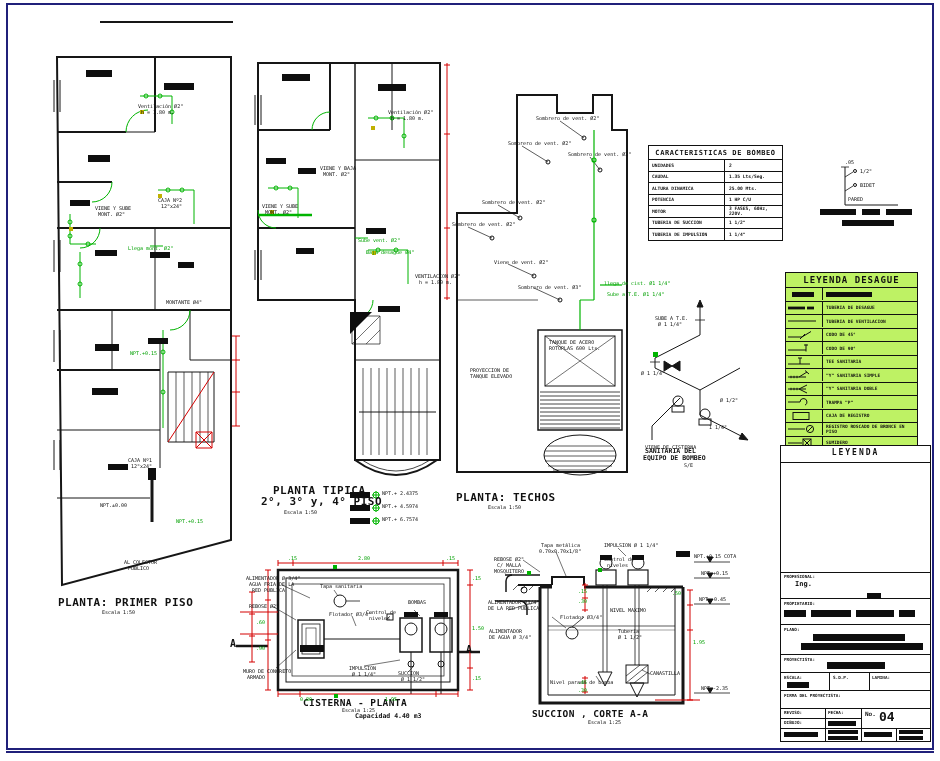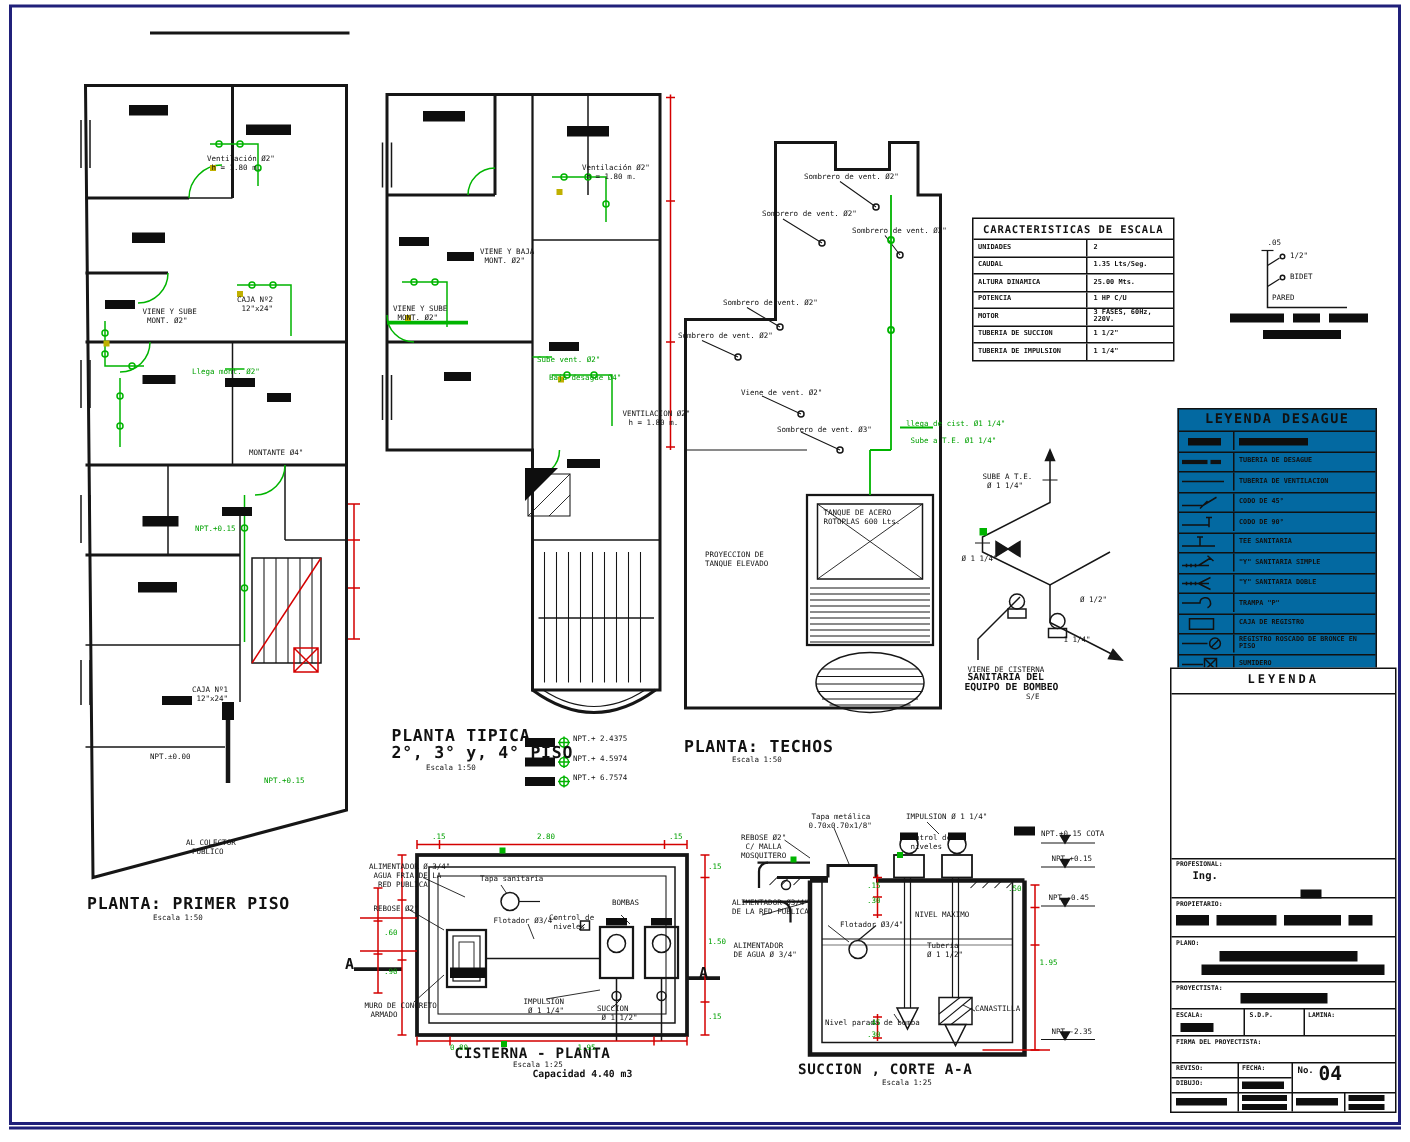--- a/index.html
+++ b/index.html
@@ -18,21 +18,21 @@
   .bar{position:absolute;background:#0e0e0e;z-index:3;}
   .seclbl{position:absolute;font-weight:bold;font-size:10px;z-index:3;}
   
   #btable{position:absolute;left:648px;top:145px;width:133px;border:1.6px solid #111;background:#fff;z-index:4;}
   .btitle{font-size:7px;font-weight:bold;text-align:center;padding:3px 0 2px;border-bottom:1.4px solid #111;letter-spacing:.6px;}
   .brow{display:flex;border-bottom:1px solid #111;height:10.5px;align-items:center;}
   .brow:last-child{border-bottom:none;}
   .bl{width:72px;padding-left:3px;font-size:4.6px;font-weight:bold;border-right:1px solid #111;height:100%;display:flex;align-items:center;}
   .bv{flex:1;padding-left:4px;font-size:4.6px;font-weight:bold;}
   
-  #ldbox{position:absolute;left:785px;top:272px;width:131px;border:1.6px solid #111;background:#0369a1;z-index:4;}
+  #ldbox{position:absolute;left:785px;top:272px;width:131px;border:1.6px solid #111;background:#bef264;z-index:4;}
   .ldtitle{font-size:9px;font-weight:bold;text-align:center;padding:2px 0;border-bottom:1.4px solid #111;letter-spacing:1px;}
   .ldrow{display:flex;border-bottom:1px solid #111;height:12.5px;align-items:center;}
   .ldrow:last-child{border-bottom:none;}
   .lsym{width:36px;height:12px;border-right:1px solid #111;flex:none;display:flex;align-items:center;}
   .llab{flex:1;font-size:4.5px;font-weight:bold;padding-left:3px;line-height:1.15;white-space:normal;}
   .hbar{height:4.5px;background:#0e0e0e;}
   
   #tblock{position:absolute;left:780px;top:445px;width:149px;height:295px;border:1.6px solid #111;background:#fff;z-index:4;}
   .tb-abs{position:absolute;}
   .hline{position:absolute;left:0;width:100%;height:0;border-top:1.2px solid #111;}
@@ -304,21 +304,21 @@
       <rect x="434" y="612" width="14" height="5"></rect>
     <rect x="600" y="555" width="12" height="5"></rect>
       <rect x="632" y="555" width="12" height="5"></rect>
     <rect x="676" y="551" width="14" height="6"></rect>
     <path d="M350,312 L372,312 L350,334 Z"></path>
   </g>
 </svg>
 
 <div class="ttl" style="left:58px;top:596px;">PLANTA: PRIMER  PISO</div>
 <div class="sub" style="left:102px;top:609px;">Escala  1:50</div>
-<div class="ttl" style="left:261px;top:484px;text-align:right;">PLANTA TIPICA</div>
+<div class="ttl" style="left:273px;top:484px;text-align:right;">PLANTA TIPICA</div>
 <div class="ttl" style="left:261px;top:495px;">2°, 3° y, 4° PISO</div>
 <div class="sub" style="left:284px;top:509px;">Escala  1:50</div>
 <div class="ttl" style="left:456px;top:491px;">PLANTA: TECHOS</div>
 <div class="sub" style="left:488px;top:504px;">Escala  1:50</div>
 <div class="ttl3" style="left:645px;top:447px;">SANITARIA DEL</div>
 <div class="ttl3" style="left:643px;top:454px;">EQUIPO DE BOMBEO</div>
 <div class="sub" style="left:684px;top:462px;">S/E</div>
 <div class="ttl2" style="left:303px;top:697px;">CISTERNA - PLANTA</div>
 <div class="sub" style="left:342px;top:707px;">Escala  1:25</div>
 <div class="lbl b" style="left:307px;top:713px;font-size:6.5px;">Capacidad  4.40 m3</div>
@@ -436,21 +436,21 @@
 <div class="lbl g" style="left:693px;top:640px;">1.95</div>
 <div class="lbl g" style="left:578px;top:680px;">.45</div>
 <div class="lbl g" style="left:578px;top:688px;">.30</div>
 
 <div class="lbl" style="left:845px;top:160px;">.05</div>
 <div class="lbl" style="left:860px;top:169px;">1/2"</div>
 <div class="lbl" style="left:860px;top:183px;">BIDET</div>
 <div class="lbl" style="left:848px;top:197px;">PARED</div>
 
 <div id="btable">
-  <div class="btitle">CARACTERISTICAS  DE  ESCALA</div>
+  <div class="btitle">CARACTERISTICAS  DE  BOMBEO</div>
   <div class="brow">
       <div class="bl">UNIDADES</div>
       <div class="bv">2</div>
     </div>
   <div class="brow">
       <div class="bl">CAUDAL</div>
       <div class="bv">1.35 Lts/Seg.</div>
     </div>
   <div class="brow">
       <div class="bl">ALTURA DINAMICA</div>

